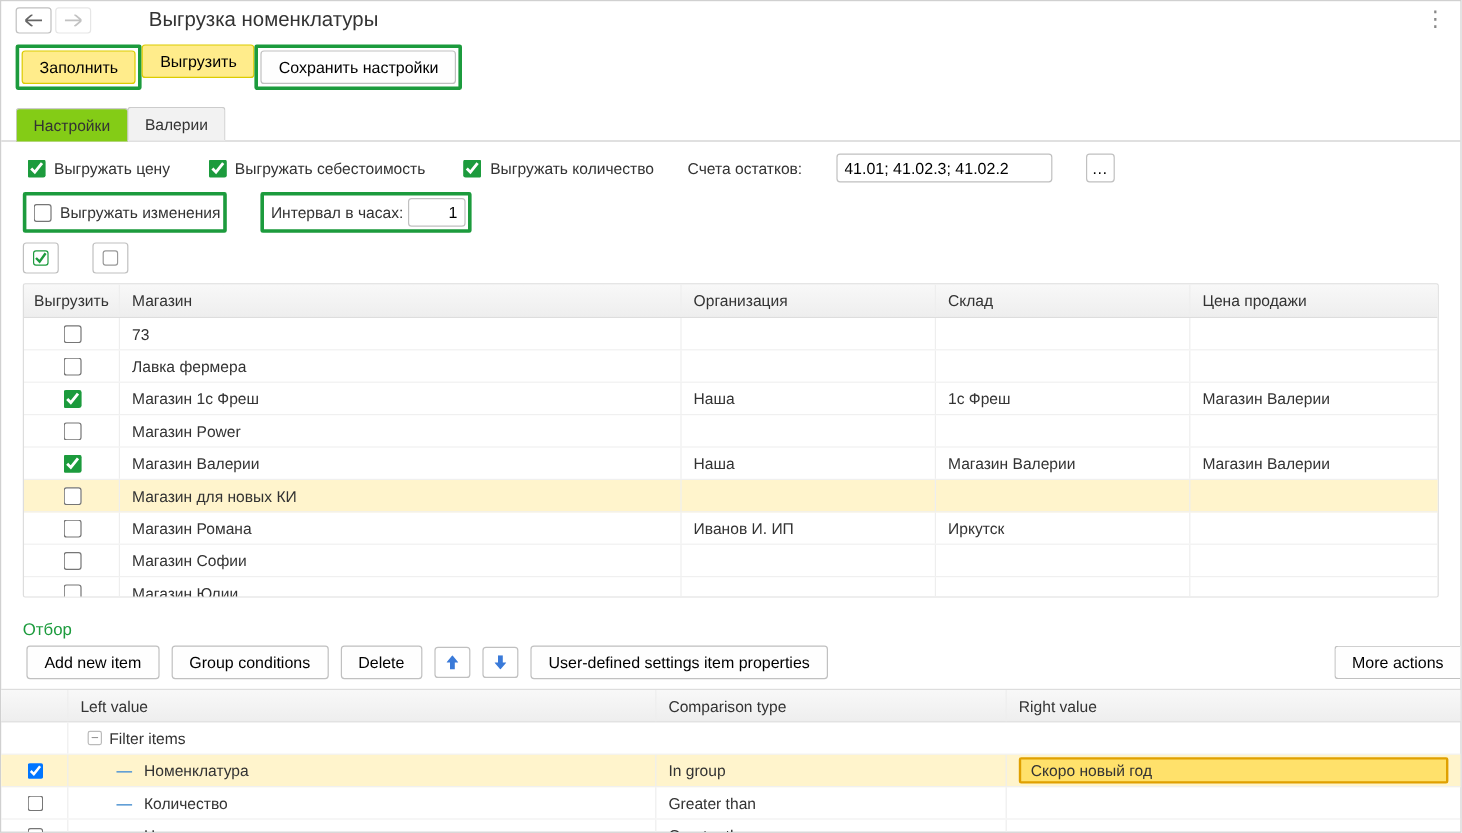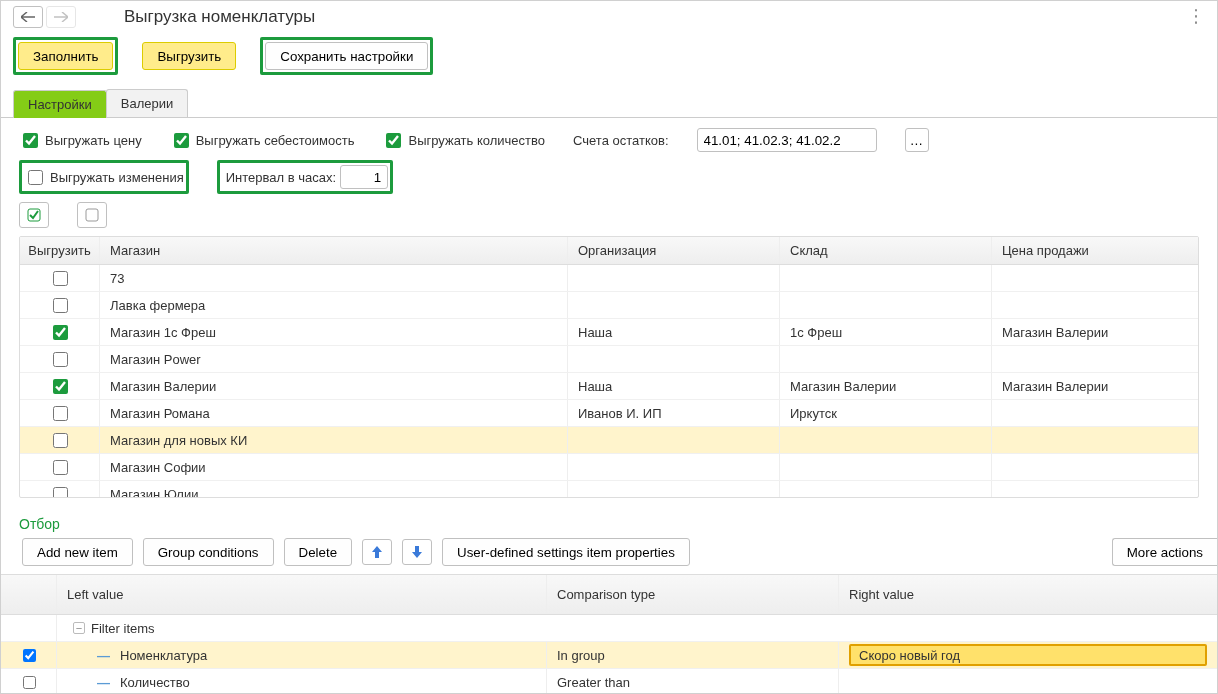--- a/index.html
+++ b/index.html
@@ -3,21 +3,21 @@
 <meta charset="utf-8">
 <style>
   * { box-sizing: border-box; }
   html, body { margin: 0; padding: 0; font-family: Arial, sans-serif; font-size: 13px; color: #333; background: #fff; }
   body { width: 1218px; height: 694px; overflow: hidden; border: 1px solid #d0d0d0; position: relative; }
   .header-bar { display: flex; align-items: center; padding: 4px 12px; height: 32px; }
   .nav-btn { width: 30px; height: 22px; border: 1px solid #c0c0c0; border-radius: 3px; background: #fff; display: inline-flex; align-items: center; justify-content: center; margin-right: 3px; cursor: pointer; }
   .nav-btn.disabled { opacity: 0.4; }
   .title { font-size: 17px; margin-left: 45px; }
   .kebab { position: absolute; right: 12px; top: 8px; cursor: pointer; color: #888; font-size: 18px; line-height: 14px; }
-  .toolbar-row { display: flex; align-items: center; padding: 4px 10px; gap: 24px; }
+  .toolbar-row { display: flex; padding: 4px 10px; gap: 0; }
   .btn { height: 28px; padding: 0 14px; border: 1px solid #c0c0c0; border-radius: 3px; background: #fefefe; cursor: pointer; display: inline-flex; align-items: center; }
   .btn.yellow { background: #ffec8b; border-color: #dccc00; }
   .hlbox { border: 3px solid #1c9b3d; border-radius: 2px; padding: 2px; display: inline-flex; align-items: center; }
   .tabs { display: flex; padding: 6px 12px 0 12px; border-bottom: 1px solid #ccc; gap:0; margin-top: 4px; }
   .tab { padding: 6px 14px; border: 1px solid #ccc; border-bottom: none; border-radius: 3px 3px 0 0; margin-right: -1px; background: #f2f2f2; cursor: pointer; }
   .tab.active { background: #84cc16; position: relative; top: 1px; }
   .settings-pane { padding: 10px 18px; }
   .row { display: flex; align-items: center; gap: 28px; margin-bottom: 8px; flex-wrap: wrap; }
   .chk { display: inline-flex; align-items: center; gap: 4px; }
   .chk input { accent-color: #1c9b3d; width: 15px; height: 15px; }
@@ -33,21 +33,21 @@
   .col-wh  { width: 212px; }
   .col-price { flex: 1; }
   .tbody { max-height: 232px; overflow-y: auto; }
   .tr { display: flex; height: 27px; border-bottom: 1px solid #f0f0f0; align-items: center; }
   .tr.sel { background: #fff4cc; }
   .tr input.rchk { width: 15px; height: 15px; accent-color: #1c9b3d; }
   .tr .td { font-size: 13px; }
   .section-title { color: #1c9b3d; font-size: 14px; padding: 8px 18px 4px; }
   .filter-toolbar { display: flex; align-items: center; gap: 10px; padding: 2px 18px 8px; }
   .arrow-btn { width: 30px; height: 26px; border: 1px solid #c0c0c0; border-radius: 3px; background: #fff; display:inline-flex; align-items:center; justify-content:center; cursor:pointer; }
-  .filter-table .thead2 { display:flex; background: linear-gradient(#f8f8f8,#eee); height: 41px; align-items:center; border-top:1px solid #ddd; border-bottom:1px solid #ddd; }
+  .filter-table .thead2 { display:flex; background: linear-gradient(#f8f8f8,#eee); height: 28px; align-items:center; border-top:1px solid #ddd; border-bottom:1px solid #ddd; }
   .fth, .ftd { padding: 0 10px; border-right: 1px solid #eee; display:flex; align-items:center; height:100%; }
   .fcol-chk { width: 56px; justify-content:center; }
   .fcol-left { width: 490px; }
   .fcol-cmp  { width: 292px; }
   .fcol-right{ flex:1; }
   .ftr { display:flex; height: 27px; border-bottom:1px solid #f0f0f0; align-items:center; }
   .ftr.sel { background: #fff4cc; }
   .dash { color: #5b9bd5; margin-right: 10px; font-weight:bold; }
   .expander { color: #888; margin: 0 6px; font-size: 11px; border:1px solid #bbb; border-radius: 2px; width:12px; height:12px; display:inline-flex; align-items:center; justify-content:center; line-height:1;}
   .right-input-sel { background: #ffe16b; border: 2px solid #e0a000; border-radius: 2px; height: 22px; display:flex; align-items:center; padding: 0 8px; width:100%; }
@@ -181,36 +181,36 @@
         </div>
         <div class="tr">
           <div class="td col-chk">
             <input type="checkbox" class="rchk" checked="" style="">
           </div>
           <div class="td col-shop">Магазин Валерии</div>
           <div class="td col-org">Наша</div>
           <div class="td col-wh">Магазин Валерии</div>
           <div class="td col-price" style="border-right:none;">Магазин Валерии</div>
         </div>
+        <div class="tr sel">
+          <div class="td col-chk">
+            <input type="checkbox" class="rchk" style="">
+          </div>
+          <div class="td col-shop">Магазин для новых КИ</div>
+          <div class="td col-org"></div>
+          <div class="td col-wh"></div>
+          <div class="td col-price" style="border-right:none;"></div>
+        </div>
         <div class="tr">
           <div class="td col-chk">
             <input type="checkbox" class="rchk" style="">
           </div>
           <div class="td col-shop">Магазин Романа</div>
           <div class="td col-org">Иванов И. ИП</div>
           <div class="td col-wh">Иркутск</div>
-          <div class="td col-price" style="border-right:none;"></div>
-        </div>
-        <div class="tr sel">
-          <div class="td col-chk">
-            <input type="checkbox" class="rchk" style="">
-          </div>
-          <div class="td col-shop">Магазин для новых КИ</div>
-          <div class="td col-org"></div>
-          <div class="td col-wh"></div>
           <div class="td col-price" style="border-right:none;"></div>
         </div>
         <div class="tr">
           <div class="td col-chk">
             <input type="checkbox" class="rchk" style="">
           </div>
           <div class="td col-shop">Магазин Софии</div>
           <div class="td col-org"></div>
           <div class="td col-wh"></div>
           <div class="td col-price" style="border-right:none;"></div>

